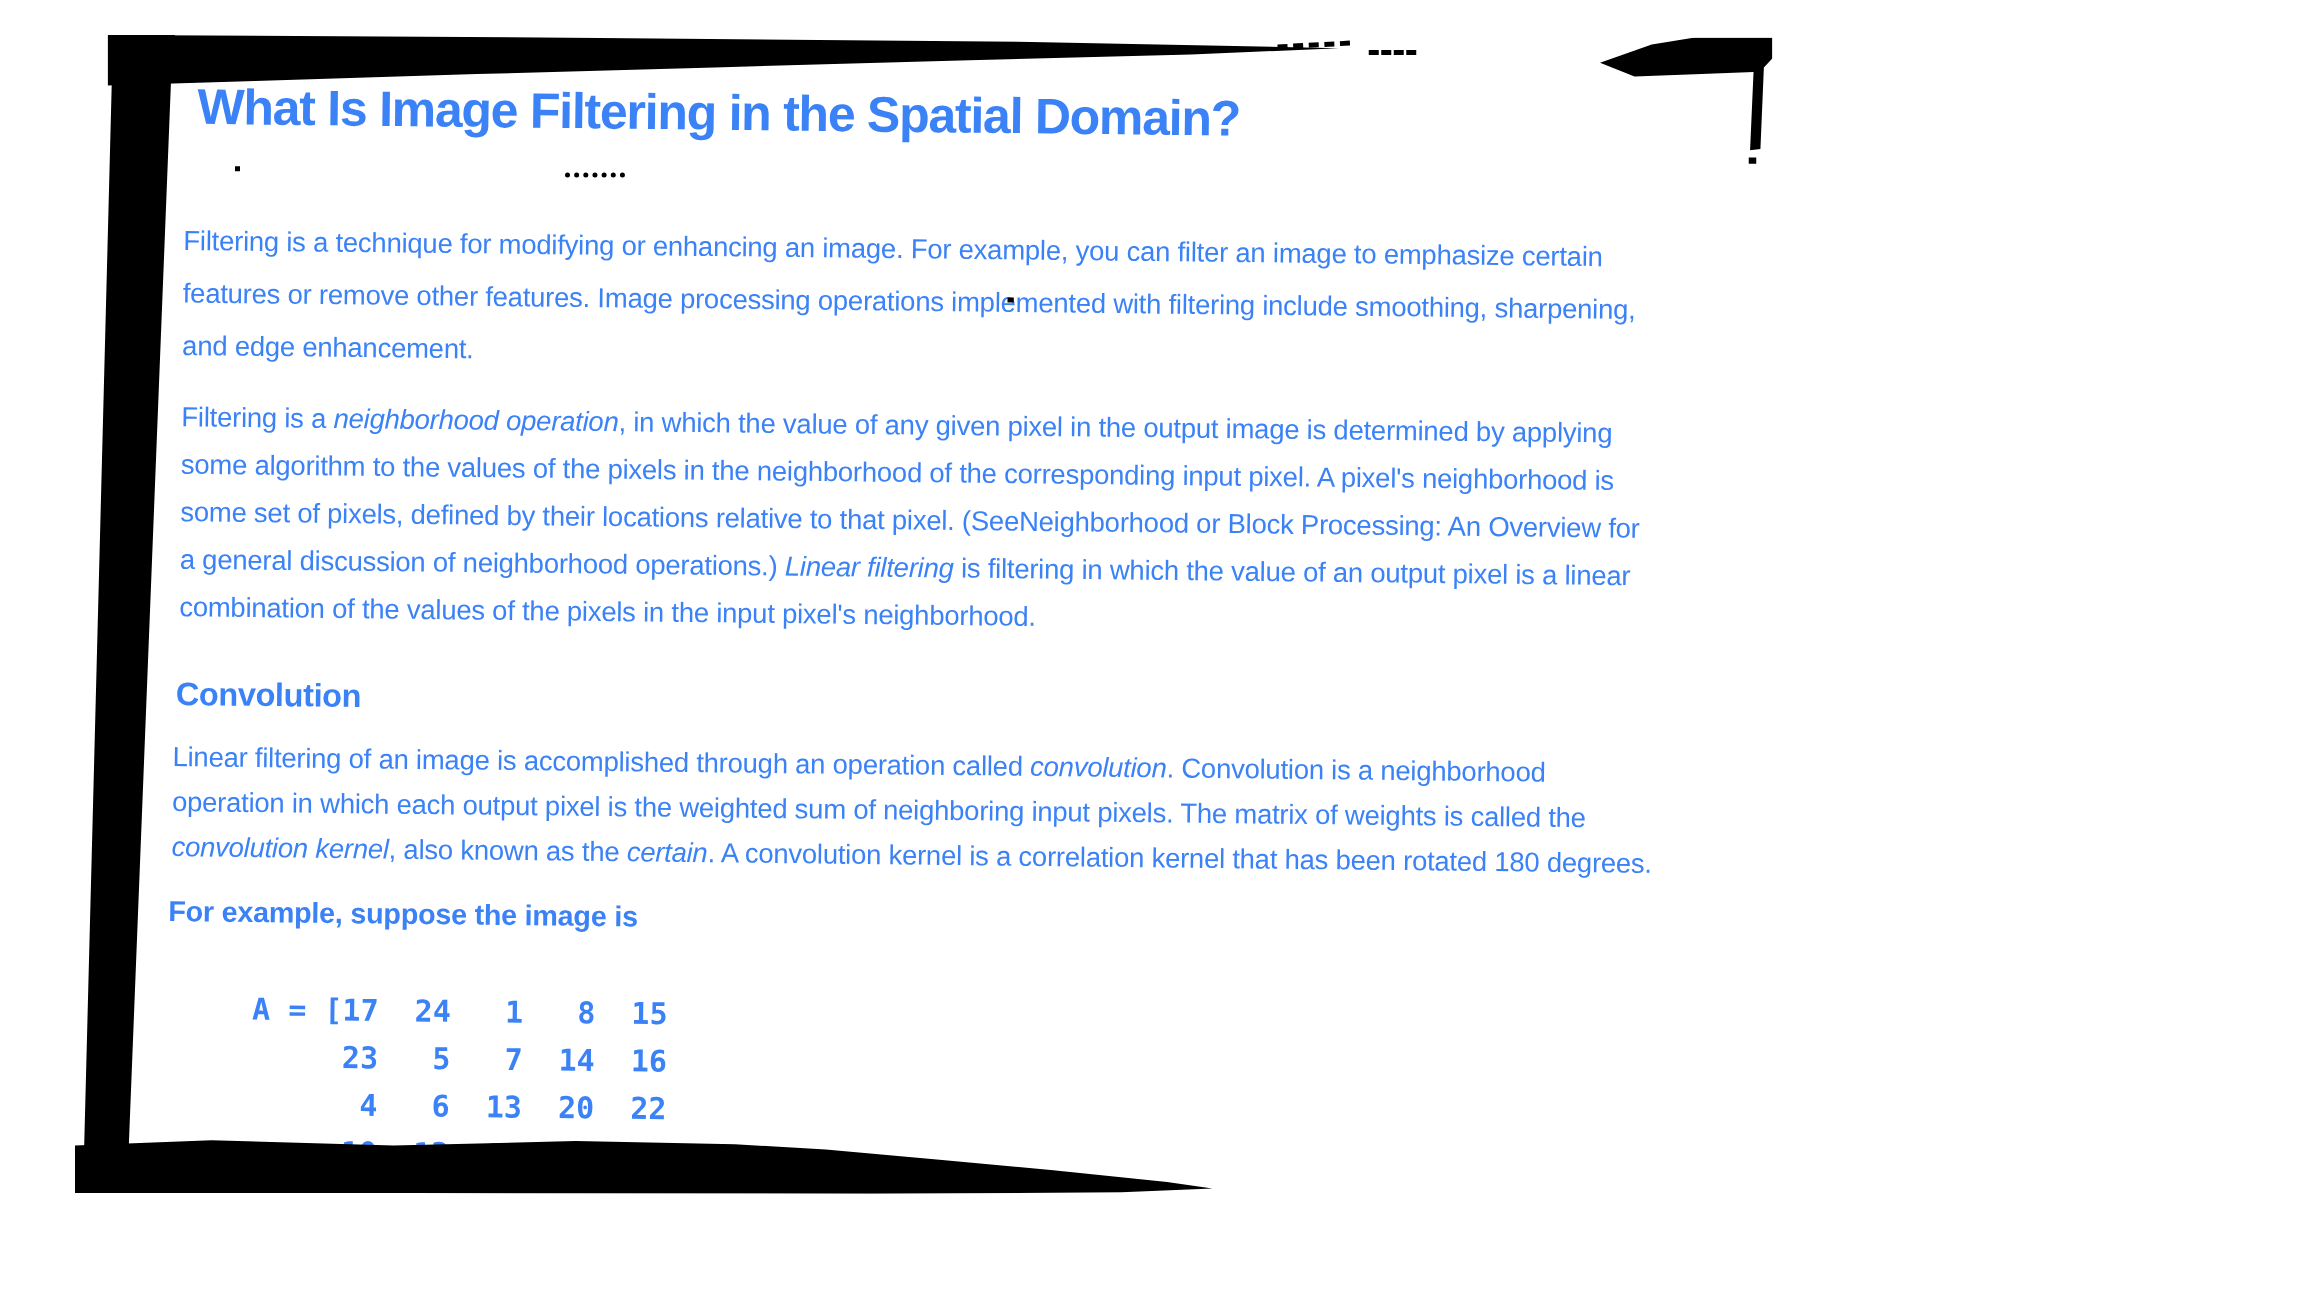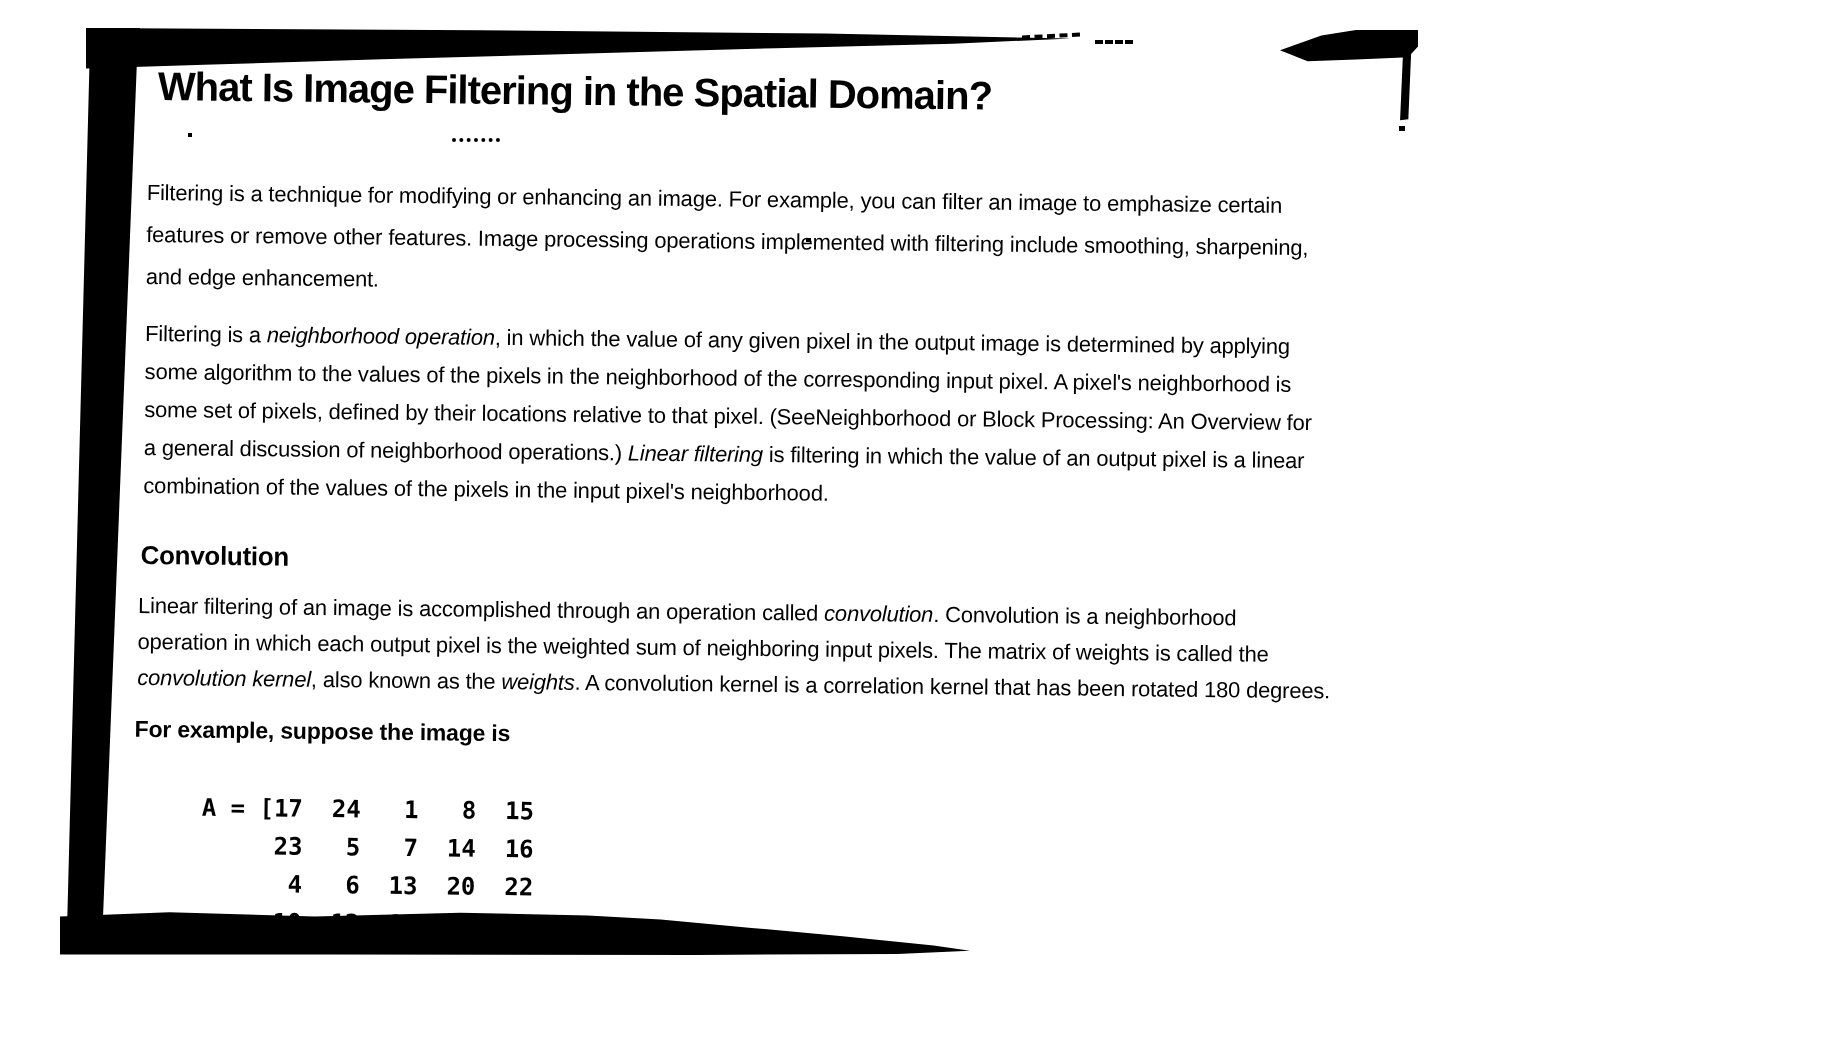--- a/index.html
+++ b/index.html
@@ -1,18 +1,18 @@
 <!DOCTYPE html>
 <html><head>
 <meta charset="utf-8">
 <style>
   html,body{margin:0;padding:0;background:#ffffff;}
   .canvas{
     position:relative;width:1848px;height:1048px;background:#ffffff;
-    overflow:hidden;color:#000000;font-family:"Liberation Sans",sans-serif;
+    overflow:hidden;color:#3b82f6;font-family:"Liberation Sans",sans-serif;
   }
   
   .scan-content{
     position:absolute;inset:0;z-index:1;
     transform:rotate(0.65deg);
     transform-origin:150px 80px;
   }
   .doc-title{
     position:absolute;left:158px;top:64px;
     font-size:40px;font-weight:bold;letter-spacing:-1px;
@@ -83,21 +83,21 @@
         <div class="line"><span>some set of pixels, defined by their locations relative to that pixel. (SeeNeighborhood or Block Processing: An Overview for</span></div>
         <div class="line"><span>a general discussion of neighborhood operations.) </span><span class="it">Linear filtering</span><span> is filtering in which the value of an output pixel is a linear</span></div>
         <div class="line"><span>combination of the values of the pixels in the input pixel's neighborhood.</span></div>
       </div>
 
     <div class="section-heading">Convolution</div>
 
     <div class="para p3">
         <div class="line"><span>Linear filtering of an image is accomplished through an operation called </span><span class="it">convolution</span><span>. Convolution is a neighborhood</span></div>
         <div class="line"><span>operation in which each output pixel is the weighted sum of neighboring input pixels. The matrix of weights is called the</span></div>
-        <div class="line"><span class="it">convolution kernel</span><span>, also known as the </span><span class="it">weights</span><span>. A convolution kernel is a correlation kernel that has been rotated 180 degrees.</span></div>
+        <div class="line"><span class="it">convolution kernel</span><span>, also known as the </span><span class="it">certain</span><span>. A convolution kernel is a correlation kernel that has been rotated 180 degrees.</span></div>
       </div>
 
     <div class="example-line">For example, suppose the image is</div>
 
     <div class="matrix">
       <div class="mrow">A = [17  24   1   8  15</div>
       <div class="mrow">     23   5   7  14  16</div>
       <div class="mrow">      4   6  13  20  22</div>
       <div class="mrow">     10  12  19  21   3</div>
     </div>

